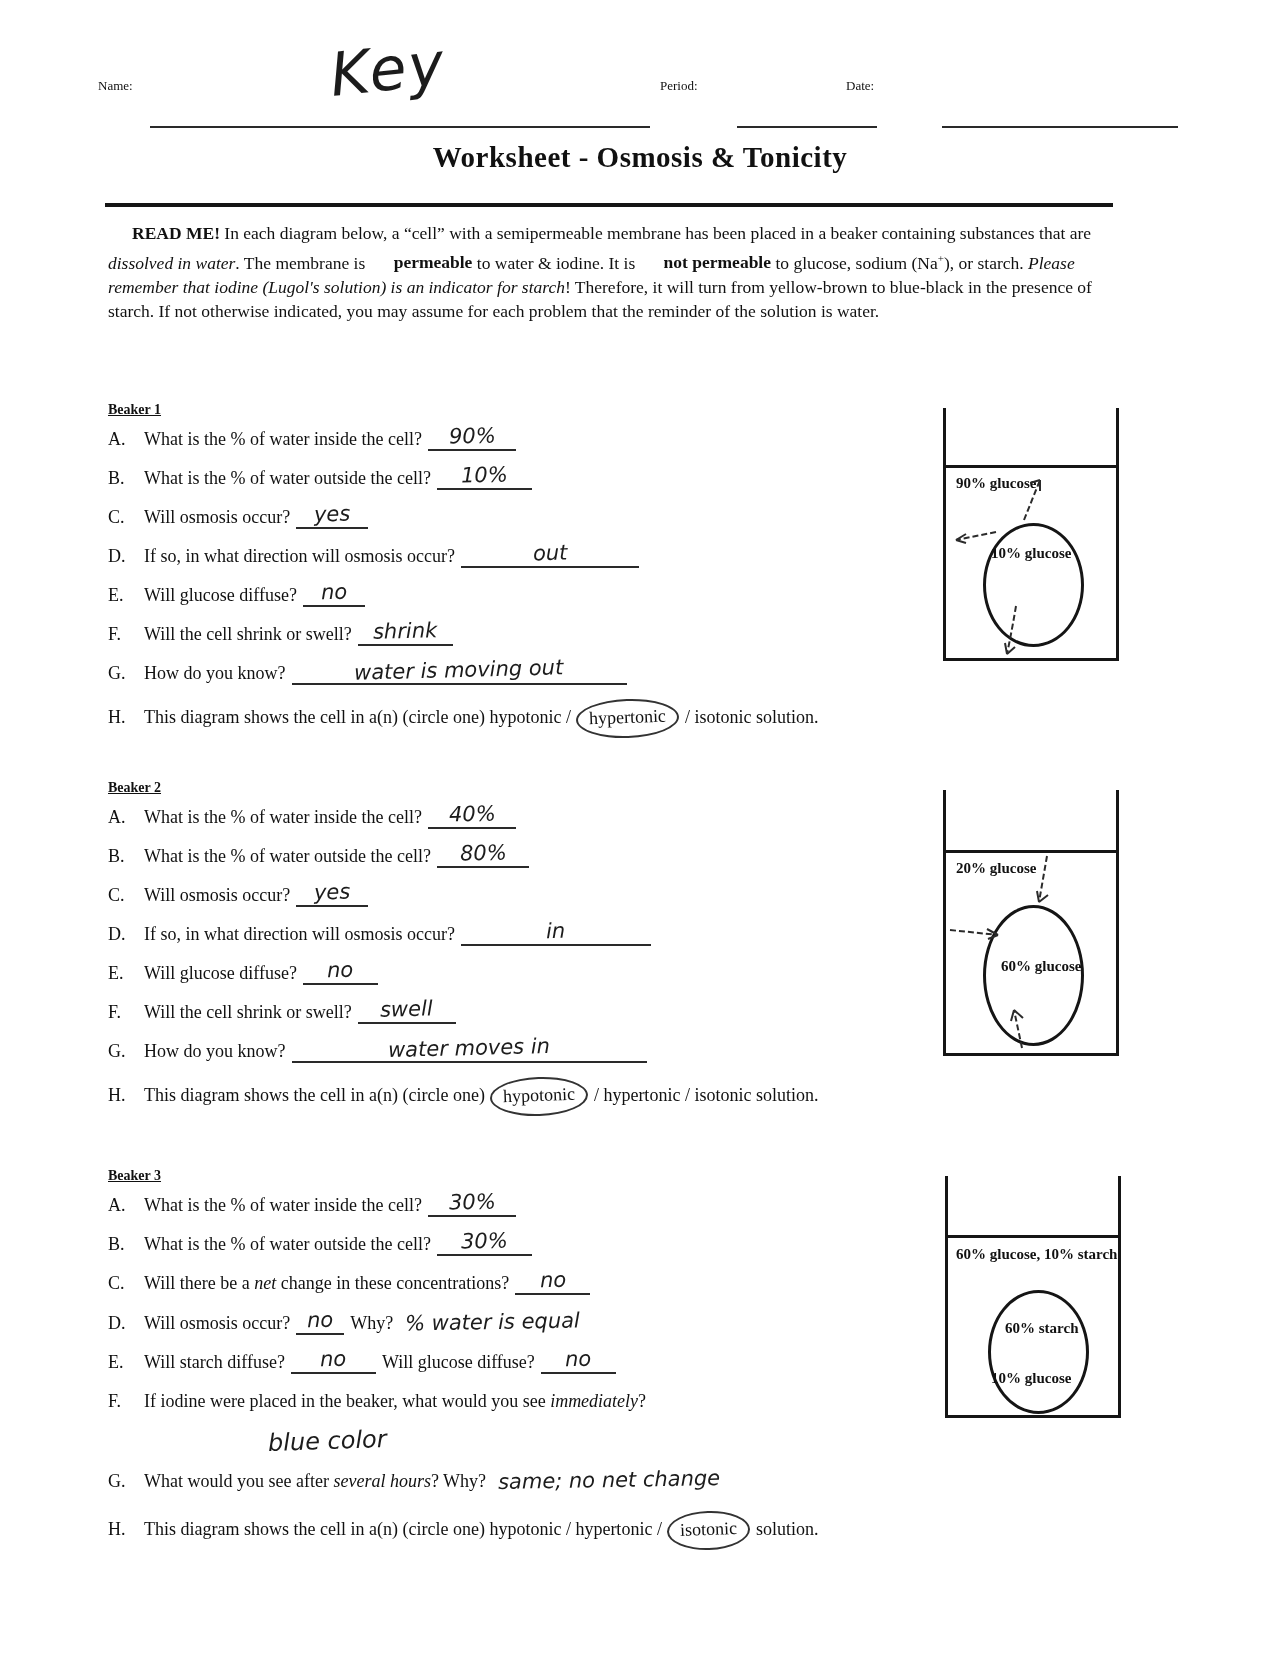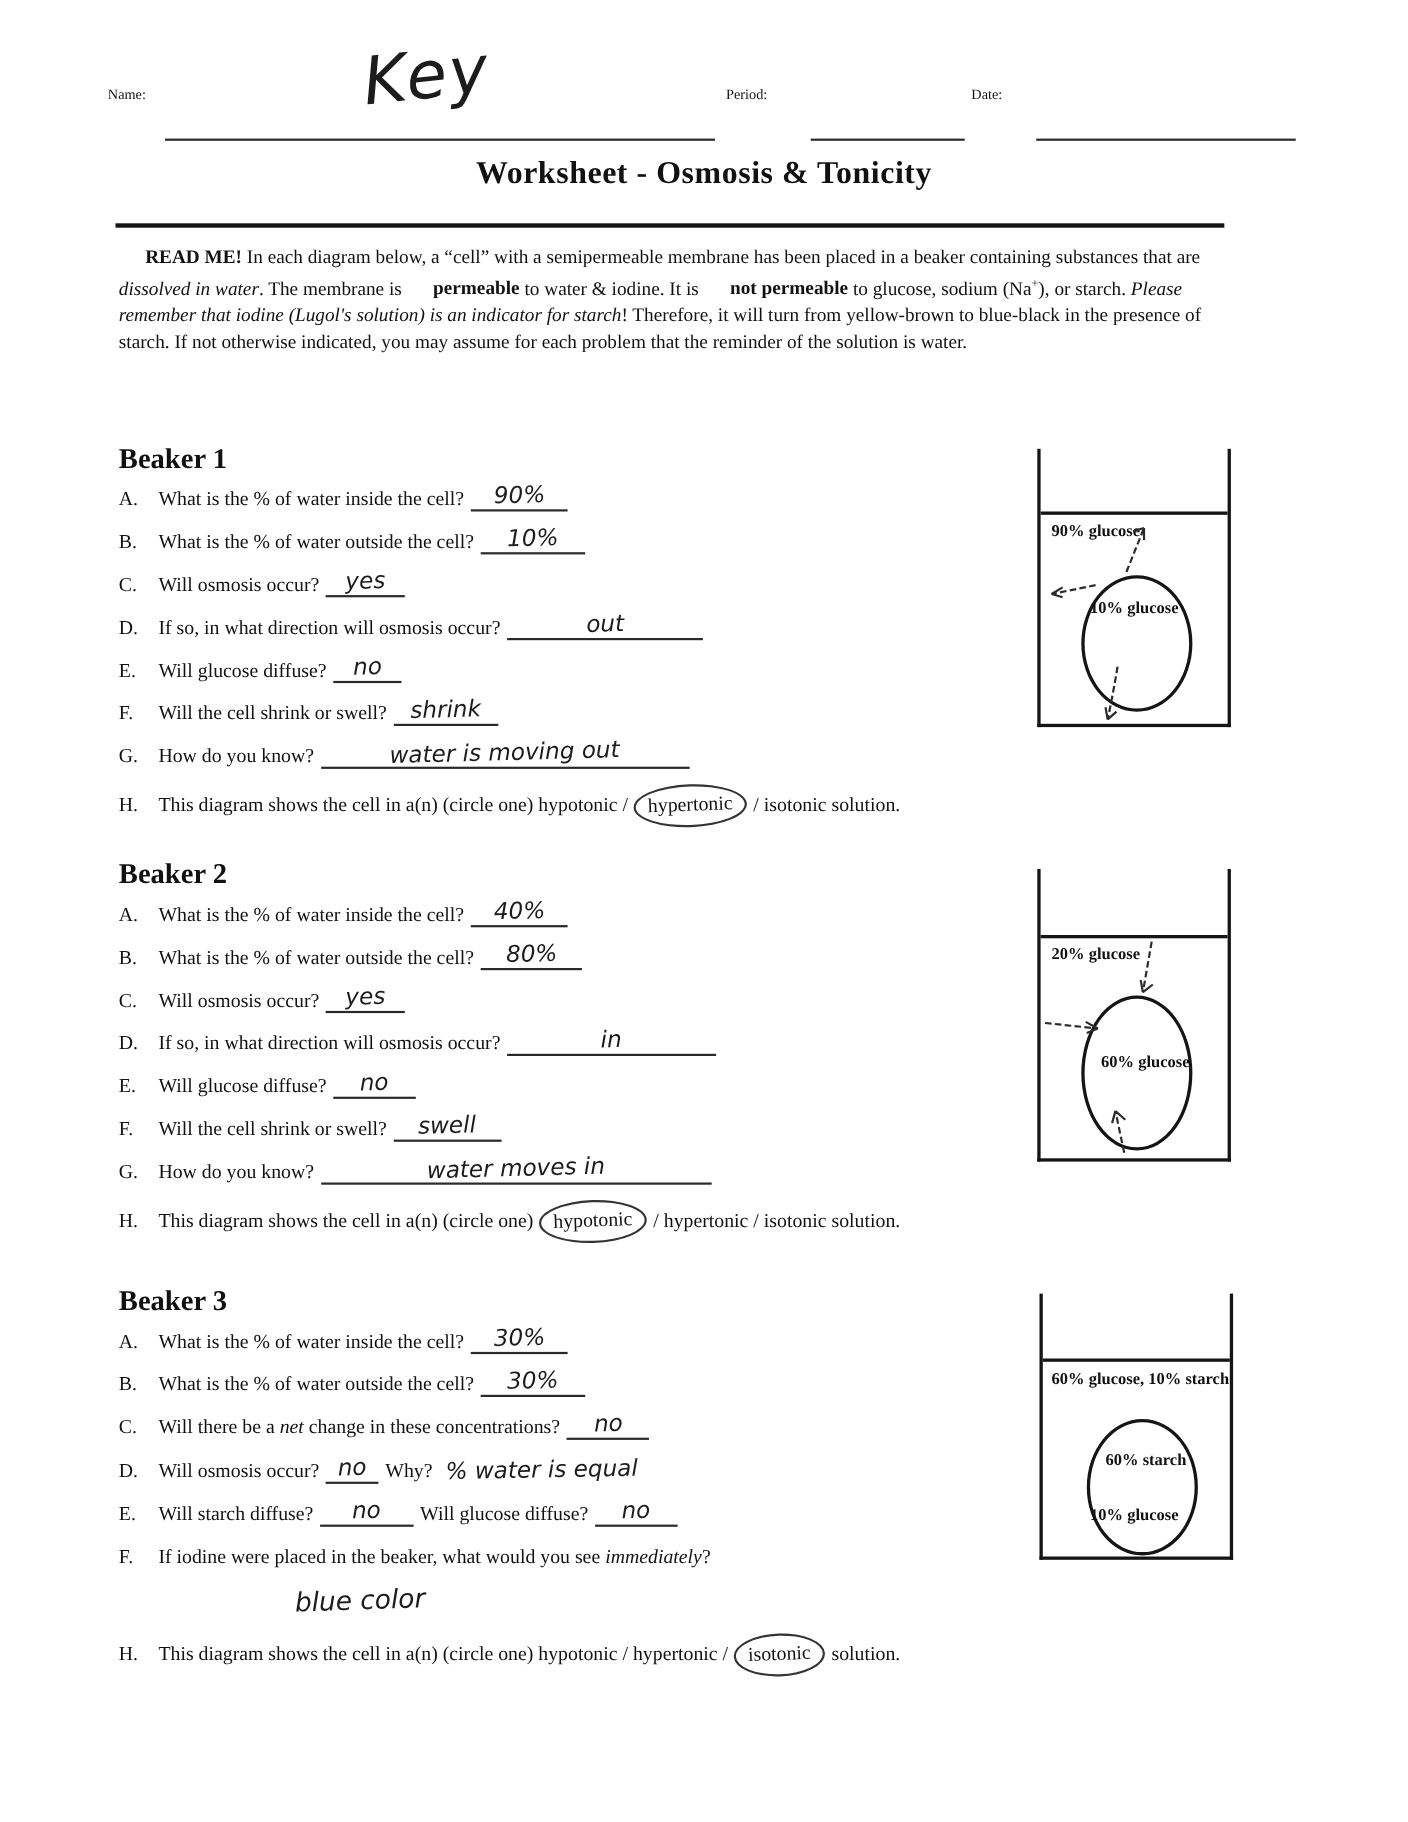--- a/index.html
+++ b/index.html
@@ -7,21 +7,21 @@
         font-family:"Liberation Serif",serif;color:#111;overflow:hidden;}
   .hdr-item{position:absolute;font-size:13px;}
   .uline{position:absolute;height:2px;background:#2a2a2a;}
   .hw{font-family:"DejaVu Sans",sans-serif;font-style:italic;color:#1c1c1c;}
   .name-key{position:absolute;font-size:60px;transform:rotate(-6deg);letter-spacing:2px;}
   .title{position:absolute;top:141px;left:0;width:100%;text-align:center;font-size:29px;font-weight:bold;letter-spacing:.5px;}
   .rule{position:absolute;top:203px;left:105px;width:1008px;height:4px;background:#151515;}
   .readme{position:absolute;top:221px;left:108px;width:1010px;font-size:17.5px;line-height:24.5px;text-align:left;}
   .readme b{font-weight:bold;margin-left:24px;}
   .bsec{position:absolute;left:108px;width:830px;}
-  .bhead{font-size:26px;font-weight:bold;margin:0 0 8px 0;}
+  .bhead{font-size:14px;font-weight:bold;margin:0 0 8px 0;text-decoration:underline;}
   .q-row{margin-bottom:12px;line-height:27px;font-size:18px;white-space:nowrap;}
   .q-letter{display:inline-block;width:36px;}
   .q-text i{}
   .blank{display:inline-block;border-bottom:2px solid #2a2a2a;text-align:center;margin:0 6px;height:22px;vertical-align:-2px;}
   .blank .hw{display:inline-block;font-size:21px;transform:translateY(-4px) rotate(-1.5deg);white-space:nowrap;}
   .inline-ans{display:inline-block;margin-left:12px;font-size:21px;transform:rotate(-1deg);}
   .ans-row{margin:2px 0 12px 0;}
   .ans-row .hw{display:inline-block;font-size:24px;transform:rotate(-2deg);}
   .circle-opt{display:inline-block;border:2px solid #333;border-radius:50%;padding:3px 11px 5px;transform:rotate(-2deg);margin:0 1px;}
   .diagram{position:absolute;border-left:3px solid #151515;border-right:3px solid #151515;border-bottom:3px solid #151515;}
@@ -35,21 +35,21 @@
 </head>
 <body>
 
 <div class="page">
 
   <div class="hdr-item" style="left:98px;top:78px">Name:</div>
   <div class="uline" style="left:150px;top:126px;width:500px"></div>
   <div class="hw name-key" style="left:330px;top:34px">Key</div>
   <div class="hdr-item" style="left:660px;top:78px">Period:</div>
   <div class="uline" style="left:737px;top:126px;width:140px"></div>
-  <div class="hdr-item" style="left:883px;top:78px">Date:</div>
+  <div class="hdr-item" style="left:846px;top:78px">Date:</div>
   <div class="uline" style="left:942px;top:126px;width:236px"></div>
 
   <div class="title">Worksheet - Osmosis &amp; Tonicity</div>
   <div class="rule"></div>
   <div class="readme" id="readme"><b>READ ME!</b><span>  In each diagram below, a “cell” with a semipermeable membrane has been placed in a beaker containing substances that are </span><i>dissolved in water</i><span>. The membrane is </span><b>permeable</b><span> to water &amp; iodine. It is </span><b>not permeable</b><span> to glucose, sodium (Na</span><sup>+</sup><span>), or starch. </span><i>Please remember that iodine (Lugol's solution) is an indicator for starch</i><span>! Therefore, it will turn from yellow-brown to blue-black in the presence of starch. If not otherwise indicated, you may assume for each problem that the reminder of the solution is water.</span></div>
 
   <section class="bsec" id="sec0" style="top:402px">
     <h3 class="bhead">Beaker 1</h3>
     <div class="qlist">
         <div class="q-row"><span class="q-letter">A.</span><span class="q-body"><span class="q-text">What is the % of water inside the cell?</span><span class="blank" style="width: 88px;"><span class="hw">90%</span></span></span></div>
@@ -78,20 +78,21 @@
   <section class="bsec" id="sec2" style="top:1168px">
     <h3 class="bhead">Beaker 3</h3>
     <div class="qlist">
         <div class="q-row"><span class="q-letter">A.</span><span class="q-body"><span class="q-text">What is the % of water inside the cell?</span><span class="blank" style="width: 88px;"><span class="hw">30%</span></span></span></div>
         <div class="q-row"><span class="q-letter">B.</span><span class="q-body"><span class="q-text">What is the % of water outside the cell?</span><span class="blank" style="width: 95px;"><span class="hw">30%</span></span></span></div>
         <div class="q-row"><span class="q-letter">C.</span><span class="q-body"><span class="q-text">Will there be a <i>net</i> change in these concentrations?</span><span class="blank" style="width: 75px;"><span class="hw">no</span></span></span></div>
         <div class="q-row"><span class="q-letter">D.</span><span class="q-body"><span class="q-text">Will osmosis occur?</span><span class="blank" style="width: 48px;"><span class="hw">no</span></span><span class="q-text">Why?</span><span class="hw inline-ans">% water is equal</span></span></div>
         <div class="q-row"><span class="q-letter">E.</span><span class="q-body"><span class="q-text">Will starch diffuse?</span><span class="blank" style="width: 85px;"><span class="hw">no</span></span><span class="q-text">Will glucose diffuse?</span><span class="blank" style="width: 75px;"><span class="hw">no</span></span></span></div>
         <div class="q-row"><span class="q-letter">F.</span><span class="q-body"><span class="q-text">If iodine were placed in the beaker, what would you see <i>immediately</i>?</span></span></div>
         <div class="ans-row" style="padding-left: 160px;"><span class="hw">blue color</span></div>
+        <div class="q-row" style="margin-top: 6px;"><span class="q-letter">G.</span><span class="q-body"><span class="q-text">What would you see after <i>several hours</i>?  Why?</span><span class="hw inline-ans">same; no net change</span></span></div>
         <div class="q-row" style="margin-top: 16px;"><span class="q-letter">H.</span><span class="q-body"><span class="q-text">This diagram shows the cell in a(n) (circle one)  </span><span class="opt">hypotonic</span><span class="opt-sep">  /  </span><span class="opt">hypertonic</span><span class="opt-sep">  /  </span><span class="circle-opt">isotonic</span><span class="q-text"> solution.</span></span></div>
       </div>
   </section>
 
   <div class="diagram" id="diag0" style="left:943px;top:408px;width:170px;height:250px">
       <div class="waterline" style="top: 57px;"></div>
       <div class="dlabel" style="left: 10px; top: 67px;">90% glucose</div>
       <div class="cell" style="left: 37px; top: 115px; width: 95px; height: 118px;"></div>
       <div class="cell-label" style="left: 45px; top: 137px;">10% glucose</div>
       <svg class="arrows" width="170" height="250">

